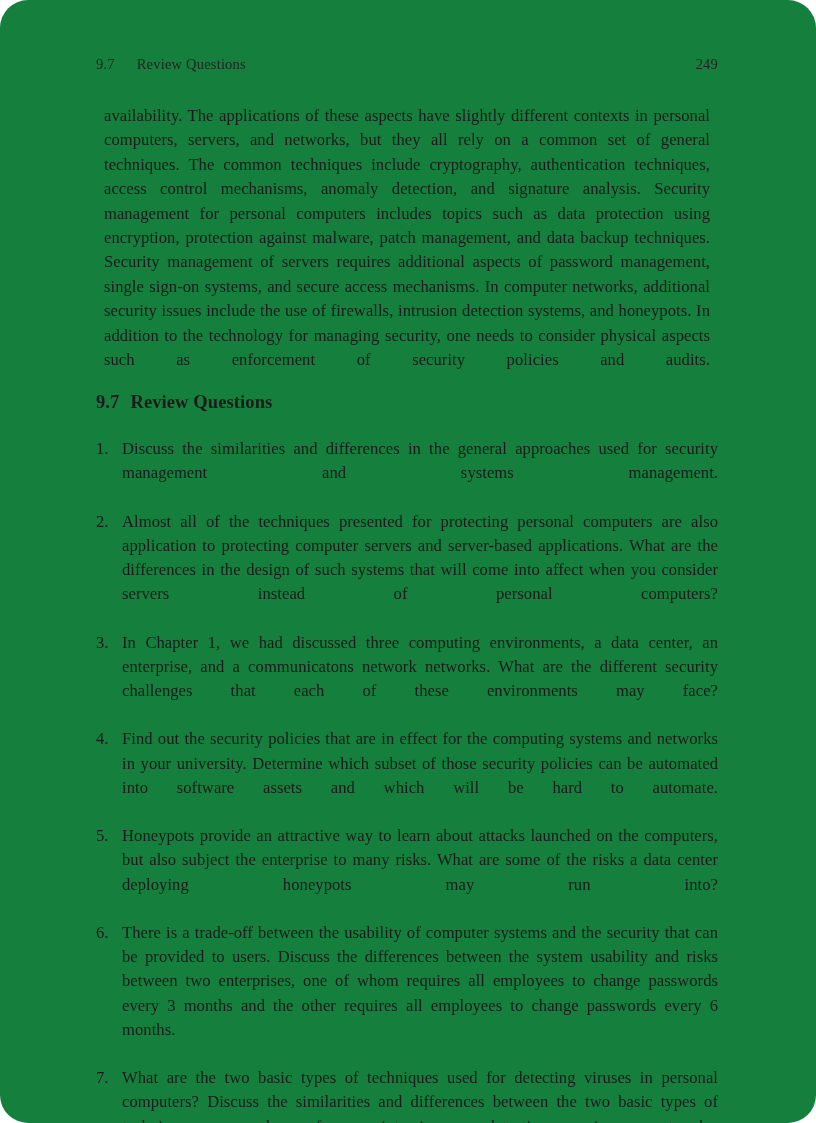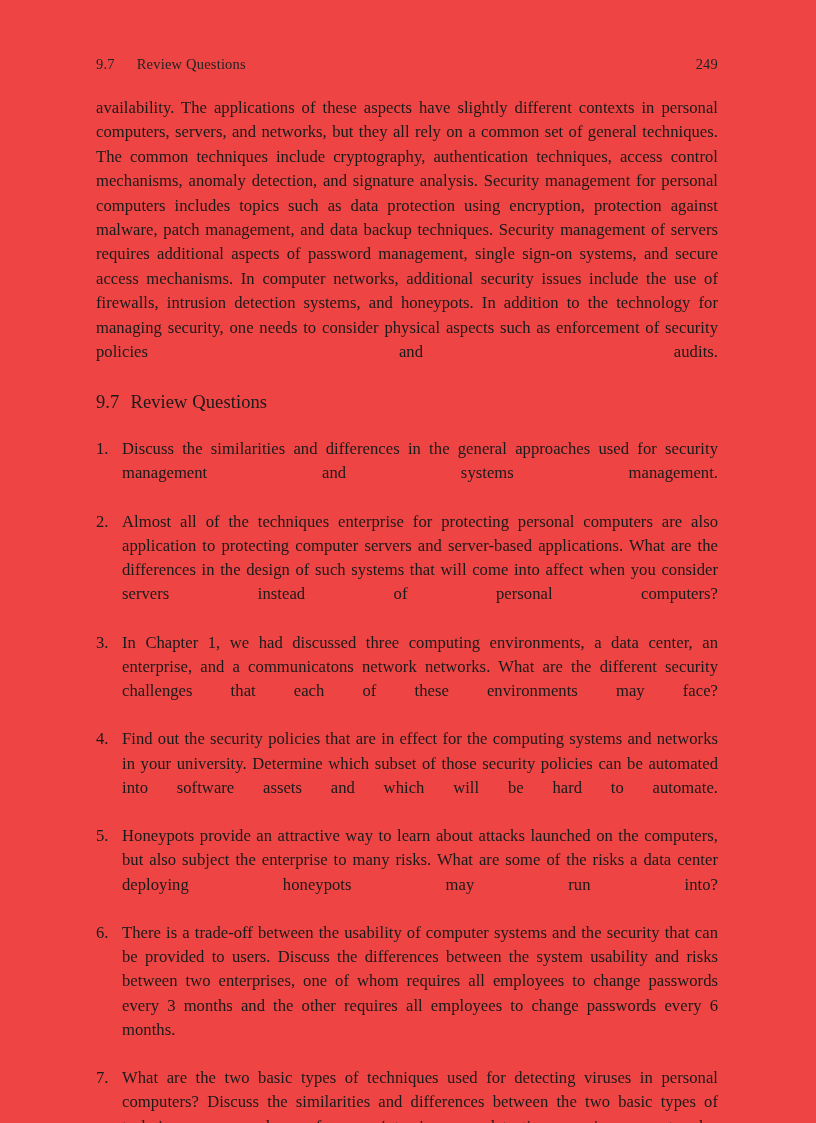--- a/index.html
+++ b/index.html
@@ -15,21 +15,22 @@
     position: relative;
     overflow: hidden;
   }
 
   .page {
     position: absolute;
     left: 0;
     top: 0;
     width: 816px;
     height: 1123px;
-    background: #ef4444;
+    background: #15803d;
+    border-radius: 28px;
   }
 
   
   .running-header {
     position: absolute;
     left: 96px;
     top: 56px;
     width: 622px;
     height: 20px;
     display: flex;
@@ -52,40 +53,40 @@
 
   
   .content {
     position: absolute;
     left: 96px;
     top: 96px;
     width: 622px;
   }
 
   p.body-para {
-    margin: 0;
+    margin: 8px;
     font-size: 16.6px;
     line-height: 24.4px;
     text-align: justify;
     text-justify: inter-word;
     letter-spacing: 0.05px;
     word-spacing: 0.1px;
     hyphens: manual;
   }
 
   
   .section-heading {
     margin: 0;
     padding: 0;
     position: absolute;
     left: 96px;
     top: 390px;
     width: 622px;
     font-size: 18.5px;
-    font-weight: normal;
+    font-weight: bold;
     line-height: 24px;
     letter-spacing: 0.1px;
   }
   .sh-number {
     margin-right: 11px;
   }
 
   
   .question-list {
     position: absolute;
@@ -149,21 +150,21 @@
     <span class="sh-number">9.7</span><span>Review Questions</span>
   </h2>
 
   <ol class="question-list">
     <li class="question-item">
       <span class="marker">1.</span>
       <span class="qtext">Discuss the similarities and differences in the general approaches used for security management and systems management.</span>
     </li>
     <li class="question-item">
       <span class="marker">2.</span>
-      <span class="qtext">Almost all of the techniques enterprise for protecting personal computers are also application to protecting computer servers and server-based applications. What are the differences in the design of such systems that will come into affect when you consider servers instead of personal computers?</span>
+      <span class="qtext">Almost all of the techniques presented for protecting personal computers are also application to protecting computer servers and server-based applications. What are the differences in the design of such systems that will come into affect when you consider servers instead of personal computers?</span>
     </li>
     <li class="question-item">
       <span class="marker">3.</span>
       <span class="qtext">In Chapter 1, we had discussed three computing environments, a data center, an enterprise, and a communicatons network networks. What are the different security challenges that each of these environments may face?</span>
     </li>
     <li class="question-item">
       <span class="marker">4.</span>
       <span class="qtext">Find out the security policies that are in effect for the computing systems and networks in your university. Determine which subset of those security policies can be automated into software assets and which will be hard to automate.</span>
     </li>
     <li class="question-item">

